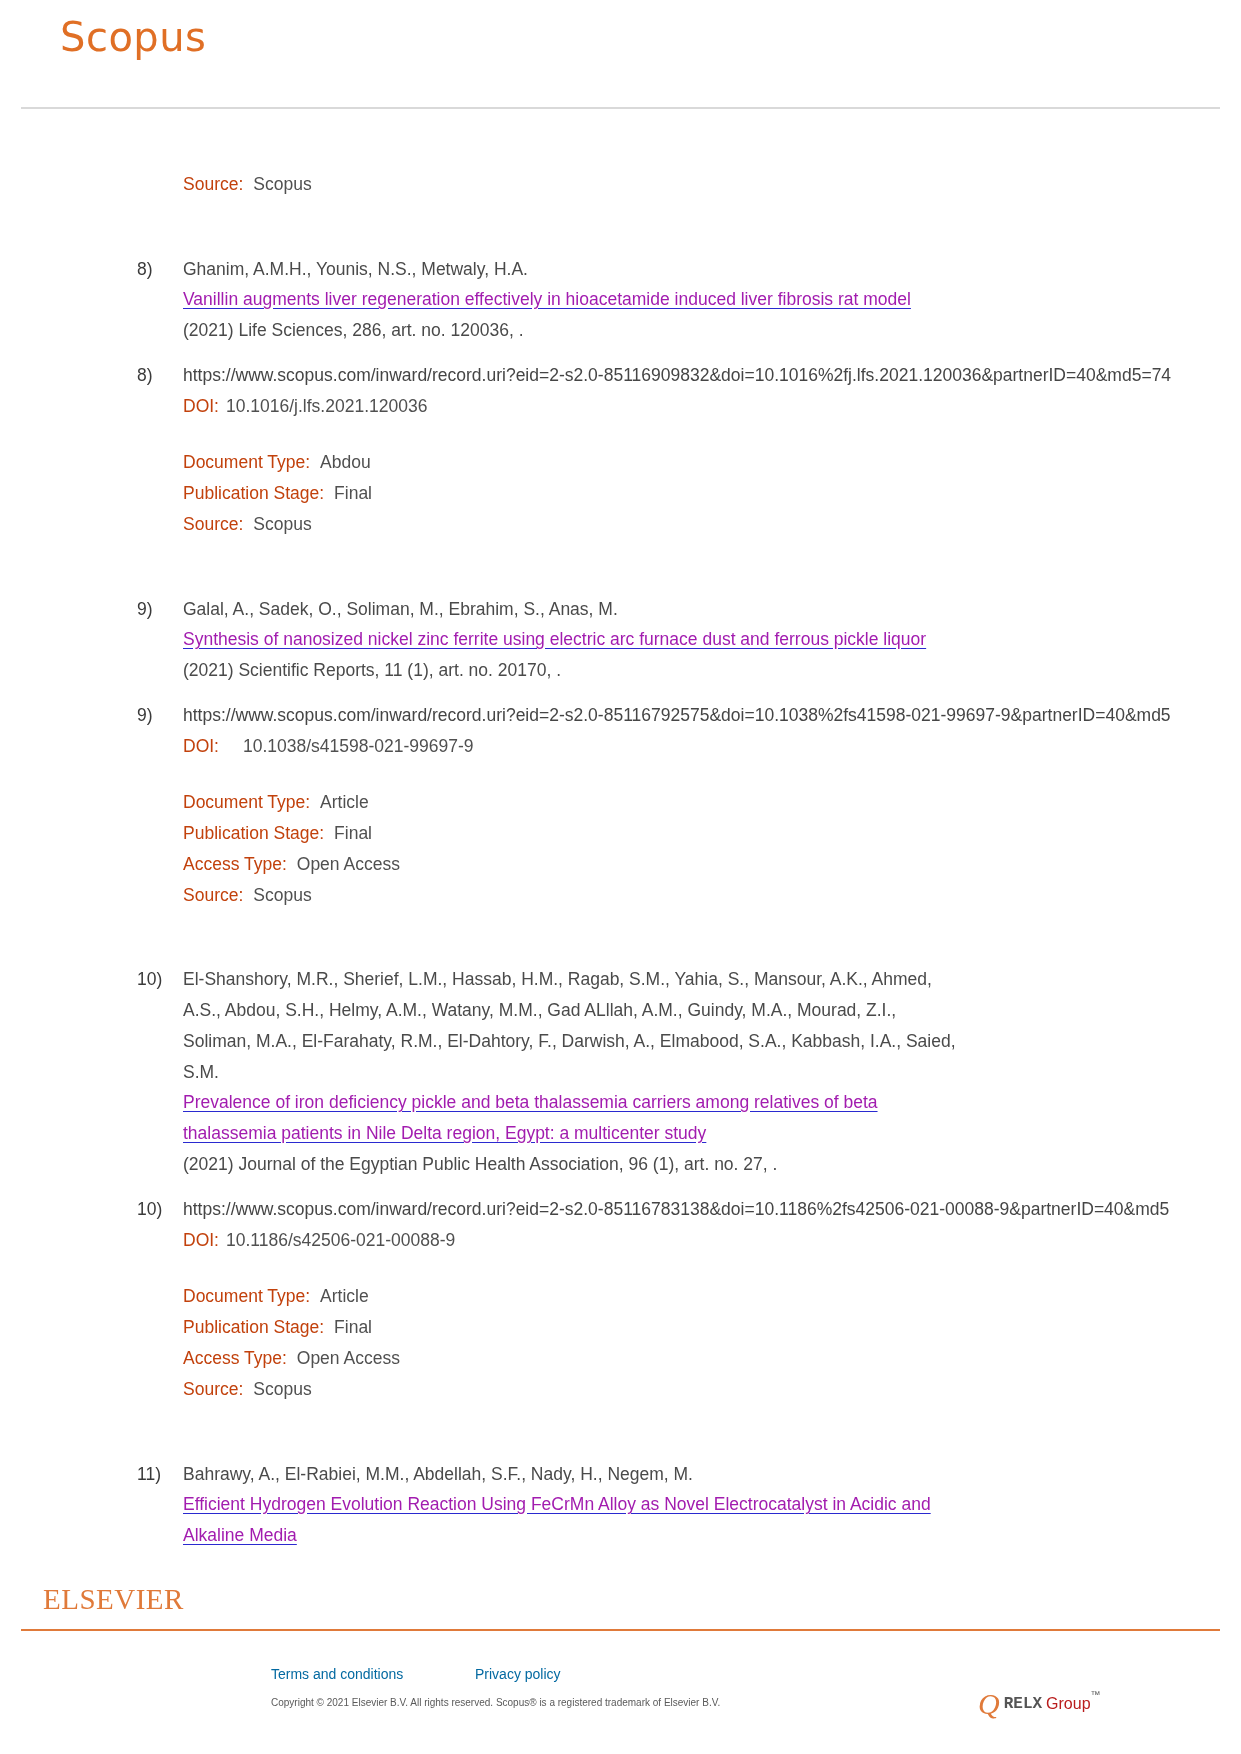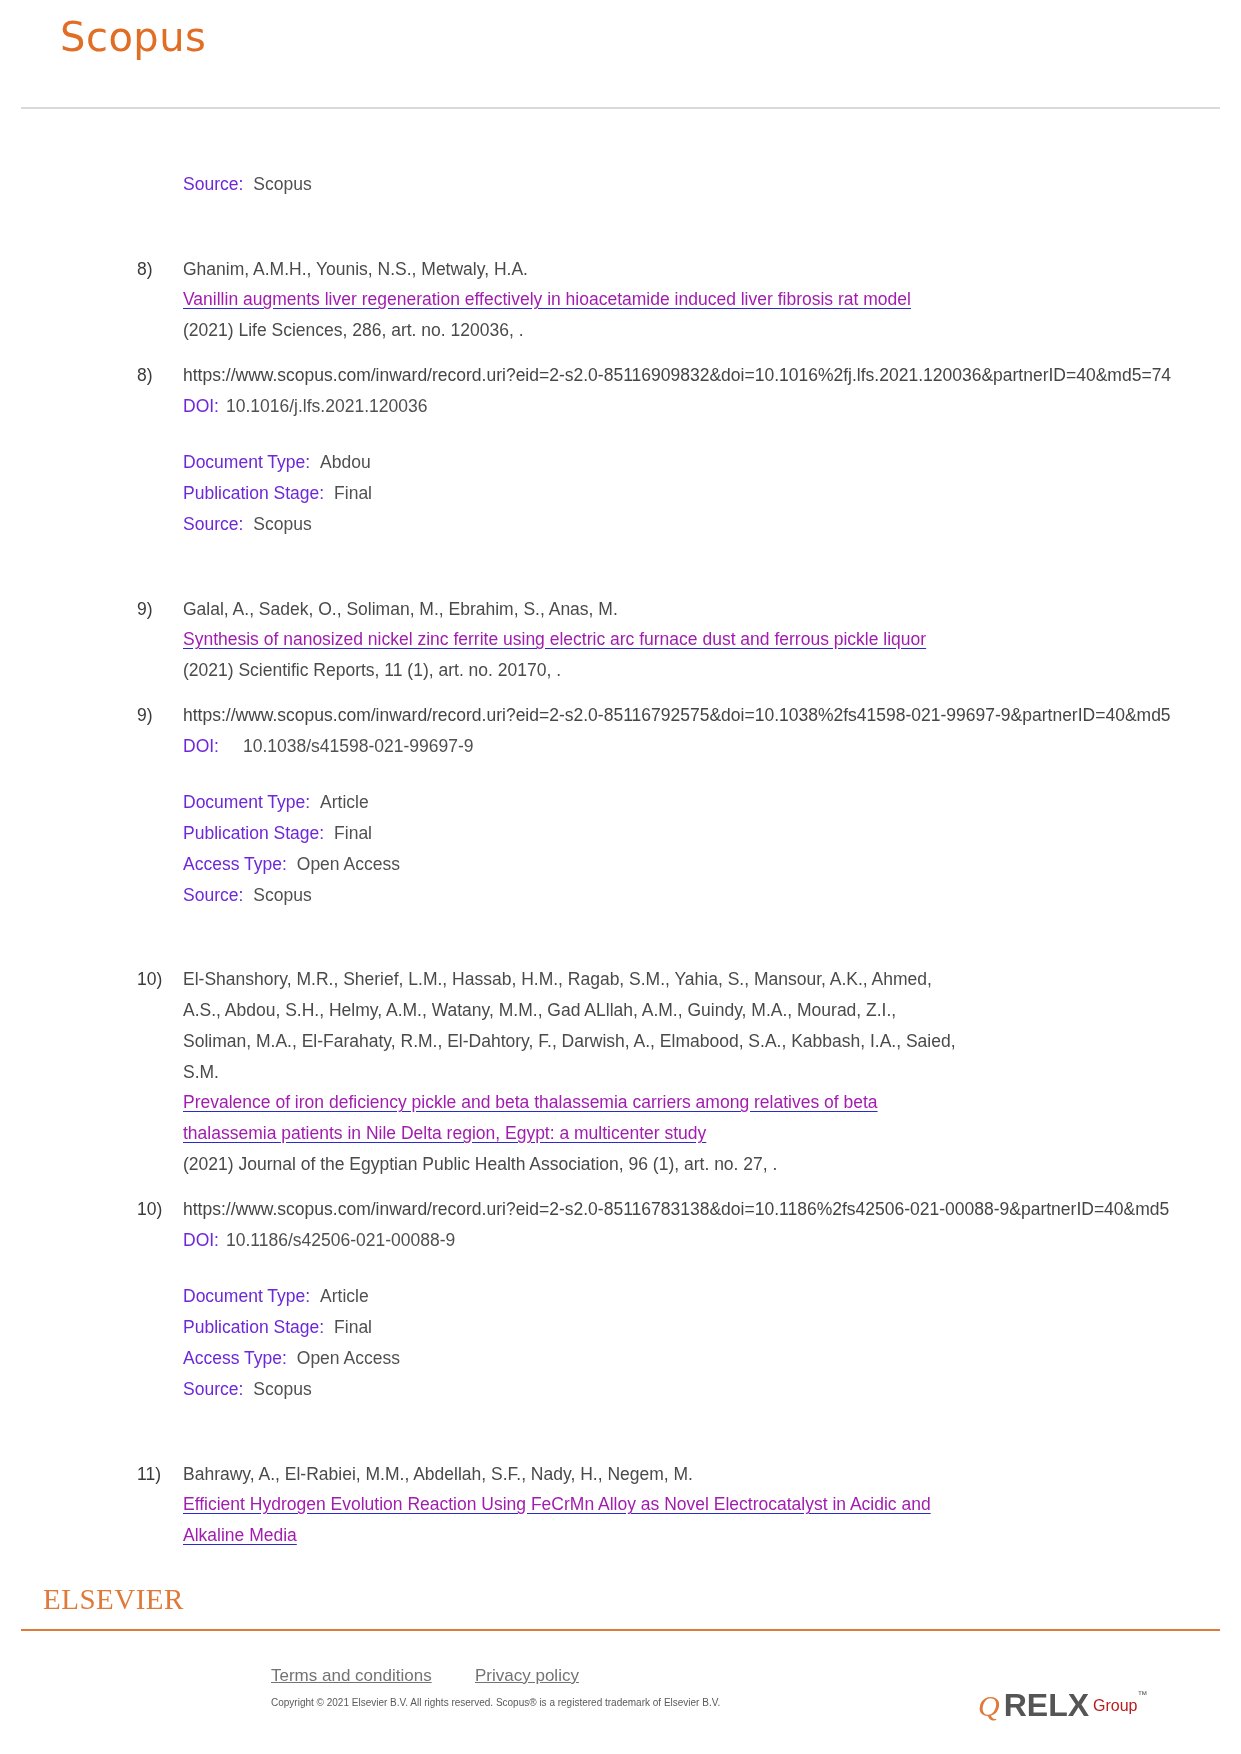--- a/index.html
+++ b/index.html
@@ -6,32 +6,32 @@
   body { width: 1241px; height: 1754px; position: relative; overflow: hidden;
          font-family: "Liberation Sans", sans-serif; color: #3a3a3a; }
   .logo { position: absolute; left: 60px; top: 14px; font-family: "DejaVu Sans", sans-serif;
           font-size: 40px; color: #e06f25; letter-spacing: 0.5px; }
   .top-rule { position: absolute; left: 21px; right: 21px; top: 107px; height: 2px; background: #d9d9d9; }
   .content { position: absolute; left: 0; top: 0; width: 1241px; }
   .line { position: absolute; white-space: nowrap; font-size: 17.5px; line-height: 22px; }
   .num { left: 137px; color: #3a3a3a; }
   .txt { left: 183px; }
   .grey { color: #4a4a4a; }
-  .lbl { color: #6d28d9; }
+  .lbl { color: #c2410c; }
   .val { color: #505050; margin-left: 10px; }
   .link { color: #a21caf; text-decoration: underline; text-decoration-color: #2a2ad0; text-underline-offset: 3px; cursor: pointer; }
   .url { color: #454545; }
   .footer-rule { position: absolute; left: 21px; right: 21px; top: 1629px; height: 2px; background: #e07a3a; }
   .elsevier { position: absolute; left: 43px; top: 1583px; font-family: "Liberation Serif", serif;
               font-size: 29px; color: #e07a3a; letter-spacing: 0.5px; }
-  .foot-link { position: absolute; top: 1666px; font-size: 17px; color: #737373; cursor: pointer; text-decoration: underline; }
+  .foot-link { position: absolute; top: 1666px; font-size: 14px; color: #0369a1; cursor: pointer; }
   .copyright { position: absolute; left: 271px; top: 1697px; font-size: 10px; color: #5a5a5a; white-space: nowrap; }
   .relx { position: absolute; left: 978px; top: 1687px; display: flex; align-items: center; }
   .relx-q { font-family: "Liberation Serif", serif; font-style: italic; font-size: 30px; color: #e07a3a; margin-right: 4px; }
-  .relx-bold { font-family: Liberation Sans, sans-serif; font-weight: bold; font-size: 32px; color: #555555; }
+  .relx-bold { font-family: Liberation Mono, monospace; font-weight: bold; font-size: 16px; color: #555555; }
   .relx-group { font-family: "Liberation Sans", sans-serif; font-size: 16px; color: #b91c1c; margin-left: 4px; }
   .relx-tm { font-size: 10px; color: #555555; align-self: flex-start; margin-top: 2px; }
 </style>
 </head>
 <body>
 
 <div class="logo">Scopus</div>
 <div class="top-rule"></div>
 
 <div class="content">

